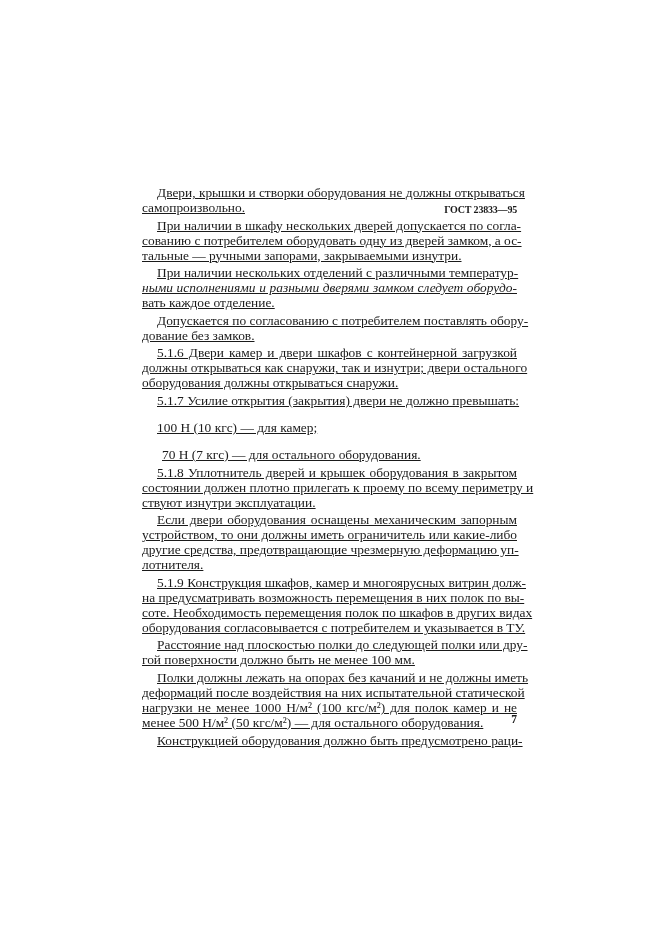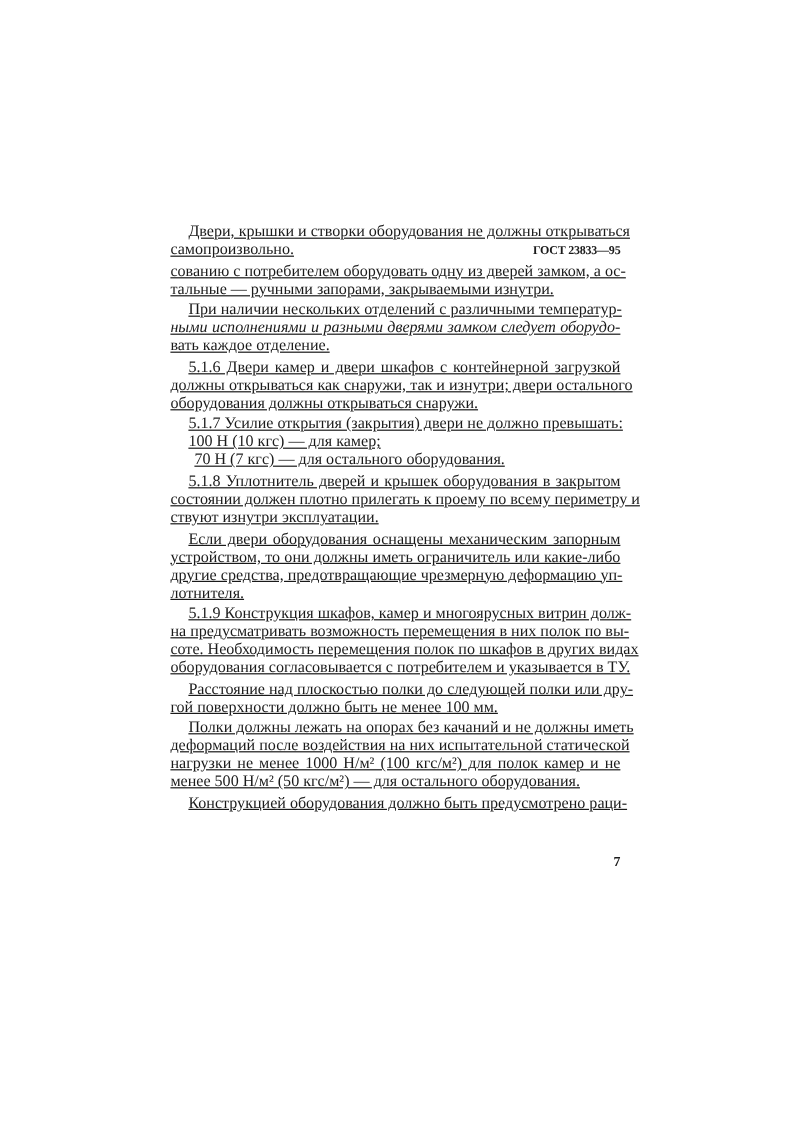--- a/index.html
+++ b/index.html
@@ -51,21 +51,21 @@
   .line {
     display: block;
     white-space: nowrap;
     text-align: justify;
     text-align-last: justify;
     text-indent: 0;
     text-decoration: underline;
   }
   .line.first { padding-left: 15px; }
   .line.last { text-align-last: left; }
-  .line.short { text-align-last: left; }
+  .line.short { text-align-last: left; margin-top: 12px; }
   .line.indent2 { padding-left: 20px; }
   .it { font-style: italic; }
   .page-number {
     position: absolute;
     left: 500px;
     top: 713px;
     width: 17px;
     text-align: right;
     font-size: 11.5px;
     font-weight: bold;
@@ -79,30 +79,35 @@
   <div class="header">ГОСТ 23833—95</div>
 
   <div class="body-text">
 
     <p class="para">
       <span class="line first">Двери, крышки и створки оборудования не должны открываться</span>
       <span class="line last">самопроизвольно.</span>
     </p>
 
     <p class="para">
+      <span class="line first">При наличии в шкафу нескольких дверей допускается по согла-</span>
       <span class="line">сованию с потребителем оборудовать одну из дверей замком, а ос-</span>
       <span class="line last">тальные — ручными запорами, закрываемыми изнутри.</span>
     </p>
 
     <p class="para">
       <span class="line first">При наличии нескольких отделений с различными температур-</span>
       <span class="line it">ными исполнениями и разными дверями замком следует оборудо-</span>
       <span class="line last">вать каждое отделение.</span>
     </p>
 
+    <p class="para">
+      <span class="line first">Допускается по согласованию с потребителем поставлять обору-</span>
+      <span class="line last">дование без замков.</span>
+    </p>
 
     <p class="para">
       <span class="line first">5.1.6 Двери камер и двери шкафов с контейнерной загрузкой</span>
       <span class="line">должны открываться как снаружи, так и изнутри; двери остального</span>
       <span class="line last">оборудования должны открываться снаружи.</span>
     </p>
 
     <p class="para">
       <span class="line first">5.1.7 Усилие открытия (закрытия) двери не должно превышать:</span>
       <span class="line first short">100 Н (10 кгс) — для камер;</span>

